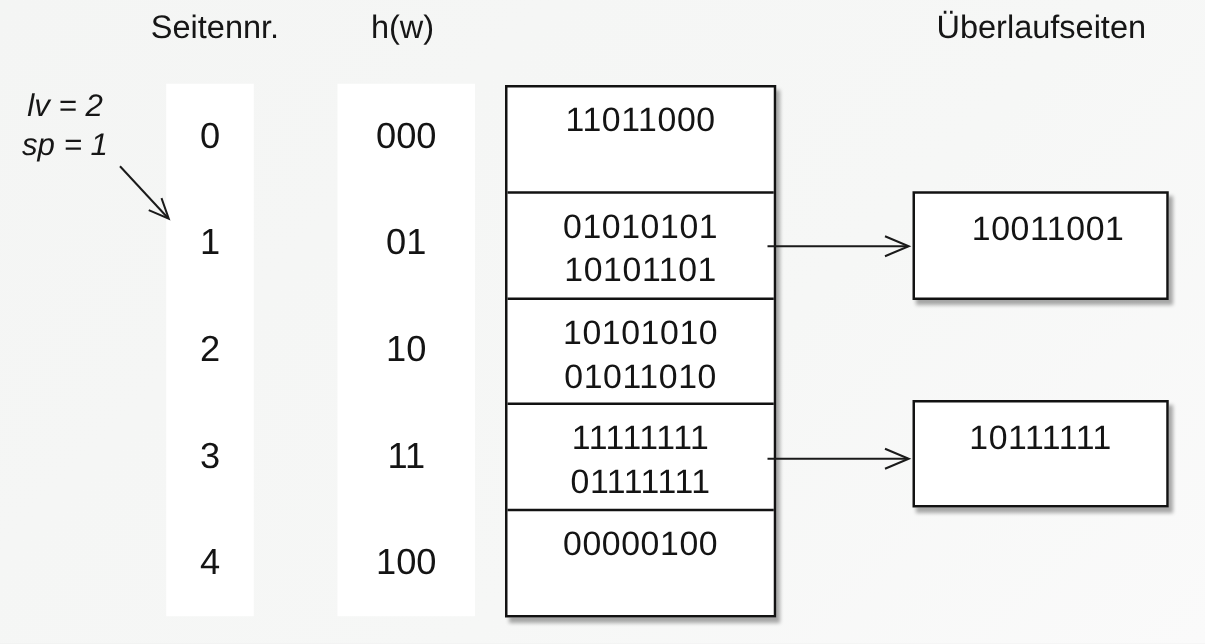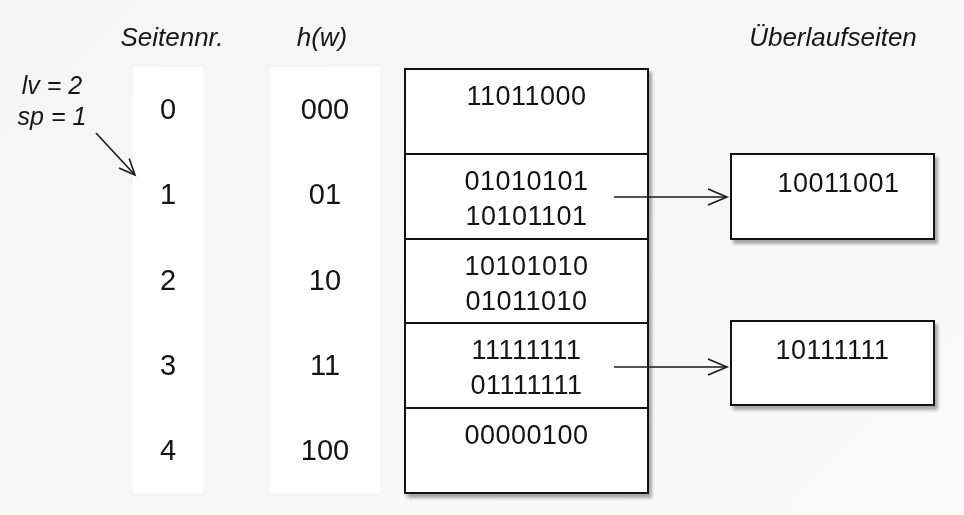--- a/index.html
+++ b/index.html
@@ -14,27 +14,25 @@
     background: linear-gradient(135deg, #f4f5f4 0%, #f6f7f6 60%, #fafafa 100%);
     overflow: hidden;
     color: #111;
   }
   
   .col-header {
     position: absolute;
     top: 6px;
     height: 30px;
     font-size: 26px;
-    font-style: italic;
     font-weight: 500;
     text-align: center;
     line-height: 30px;
     color: #161616;
     white-space: nowrap;
-    margin-top: 16px;
   }
   #hdr-seitennr { left: 82px;  width: 180px; }
   #hdr-hw       { left: 242px; width: 160px; }
   #hdr-seiten   { left: 418px; width: 180px; }
   #hdr-ueberlauf{ left: 738px; width: 190px; }
 
   
   .annotation {
     position: absolute;
     left: 4px;
@@ -66,21 +64,21 @@
     justify-content: center;
     font-size: 29px;
     color: #141414;
   }
 
   
   .pages-table {
     position: absolute;
     left: 404px;
     top: 68px;
-    width: 245px;
+    width: 217px;
     height: 426px;
     box-sizing: border-box;
     background: #ffffff;
     border: 2px solid #121212;
     box-shadow: 3px 4px 3px rgba(0,0,0,0.33);
     display: flex;
     flex-direction: column;
   }
   .pages-table .cell {
     flex: 1;

